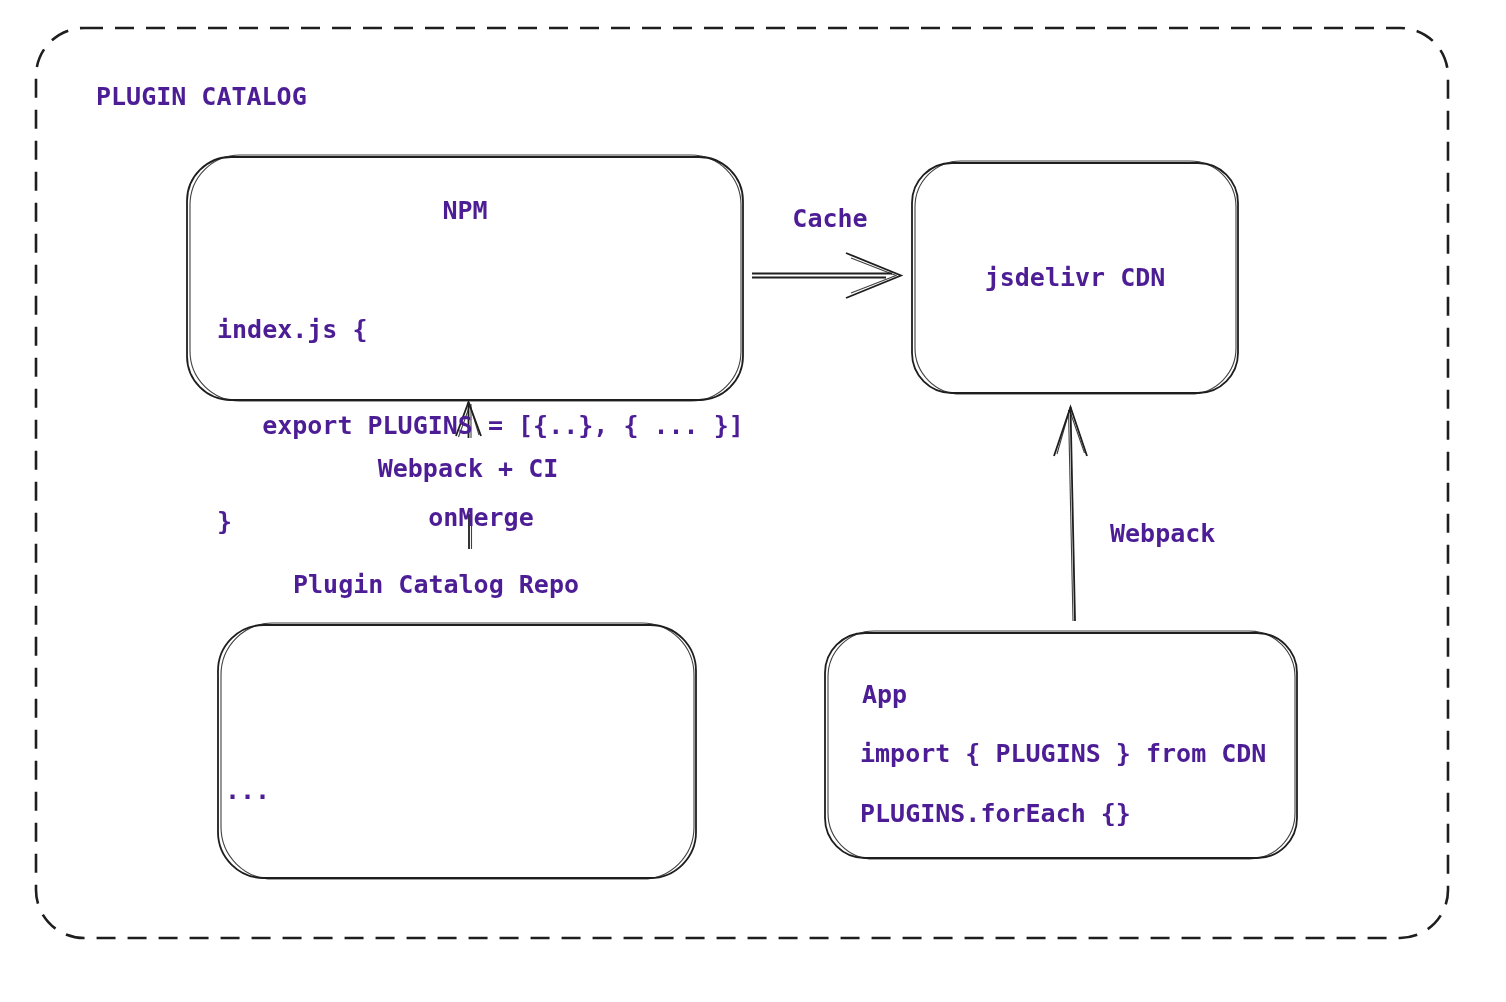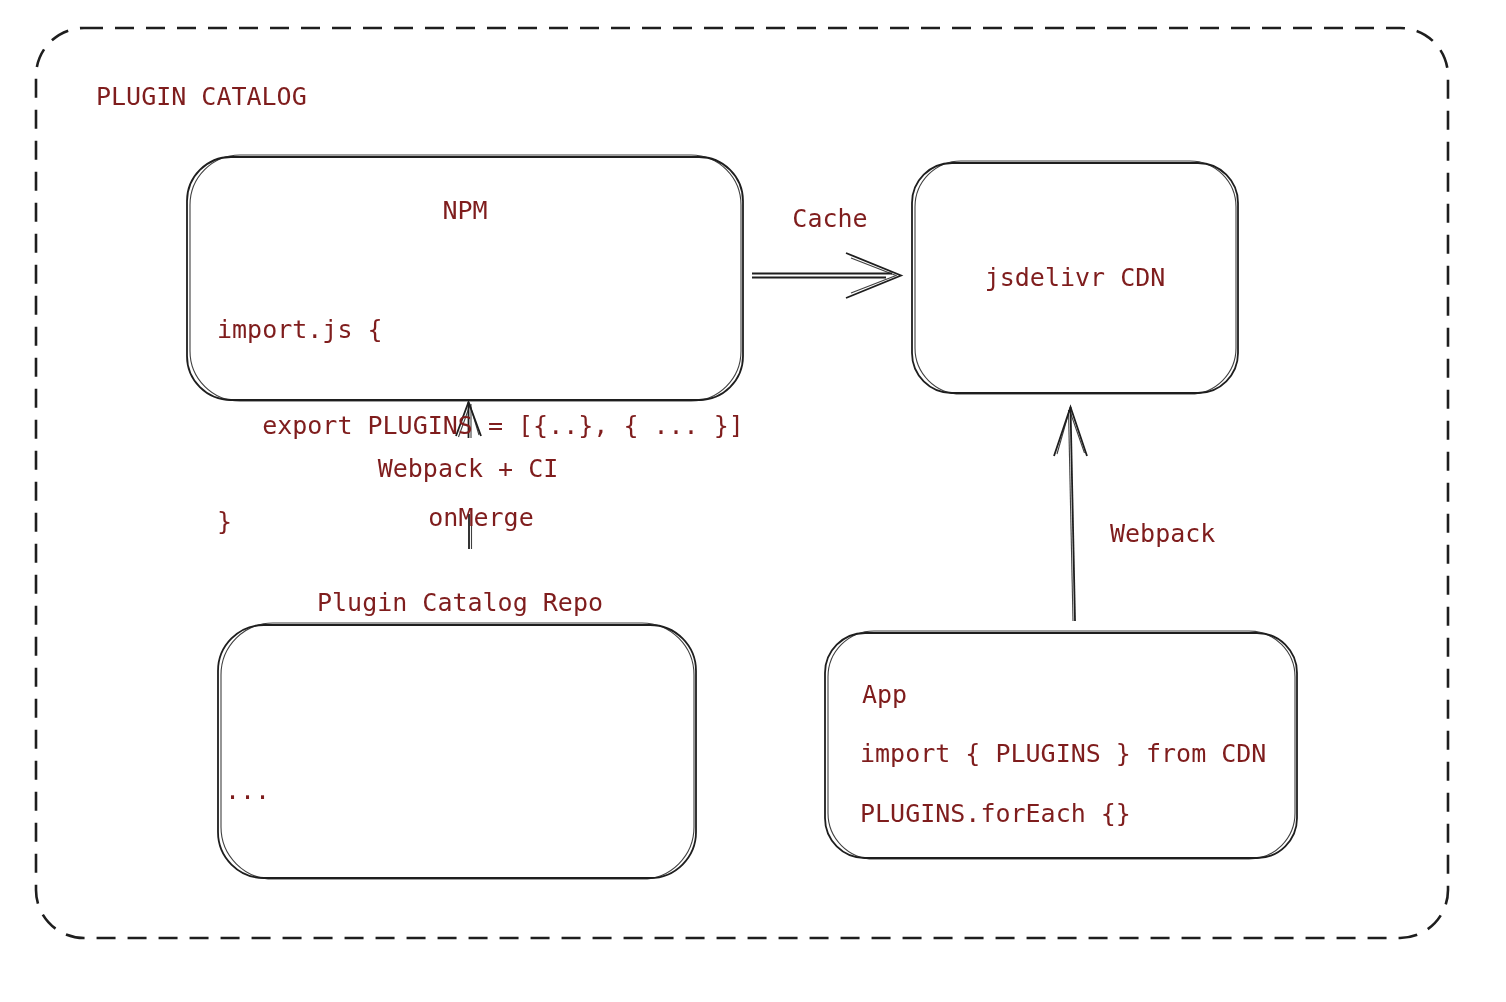--- a/index.html
+++ b/index.html
@@ -19,21 +19,22 @@
   .stage svg {
     position: absolute;
     left: 0;
     top: 0;
   }
   .t {
     position: absolute;
     font-size: 25px;
     line-height: 30px;
     white-space: pre;
-    color: #7f1d1d;
+    color: #4c1d95;
+    font-weight: bold;
   }
   .center {
     transform: translateX(-50%);
   }
   .code {
     line-height: 32px;
   }
   .list {
     line-height: 33px;
   }
@@ -91,33 +92,33 @@
       <path class="sk2" d="M1068.5 410 L1073 621"></path>
       <path class="sk" d="M1054 456 L1070.5 407 L1087 456"></path>
       <path class="sk2" d="M1057 454 L1069.5 410 L1084.5 453"></path>
     </g>
   </svg>
 
   <div class="t" style="left:96px; top:82px;">PLUGIN CATALOG</div>
 
   <div class="t center" style="left:465px; top:196px;">NPM</div>
   <div class="t code" style="left:217px; top:250px;">
-    <div>import.js {</div>
+    <div>index.js {</div>
     <div>   export PLUGINS = [{..}, { ... }]</div>
     <div>}</div>
   </div>
 
   <div class="t center" style="left:830px; top:204px;">Cache</div>
 
   <div class="t center" style="left:1075px; top:263px;">jsdelivr CDN</div>
 
   <div class="t center" style="left:468px; top:446px;margin-top:8px;">Webpack + CI</div>
   <div class="t center" style="left:471px; top:503px;margin-left:10px;">onMerge</div>
 
-  <div class="t center" style="left:436px; top:588px;margin-left:24px;">Plugin Catalog Repo</div>
+  <div class="t center" style="left:436px; top:570px;">Plugin Catalog Repo</div>
 
   <div class="t list" style="left:225px; top:708px;">
     <div>...</div>
   </div>
 
   <div class="t" style="left:1110px; top:519px;">Webpack</div>
 
   <div class="t" style="left:862px; top:680px;">App</div>
   <div class="t" style="left:860px; top:739px;">import { PLUGINS } from CDN</div>
   <div class="t" style="left:860px; top:799px;">PLUGINS.forEach {}</div>

